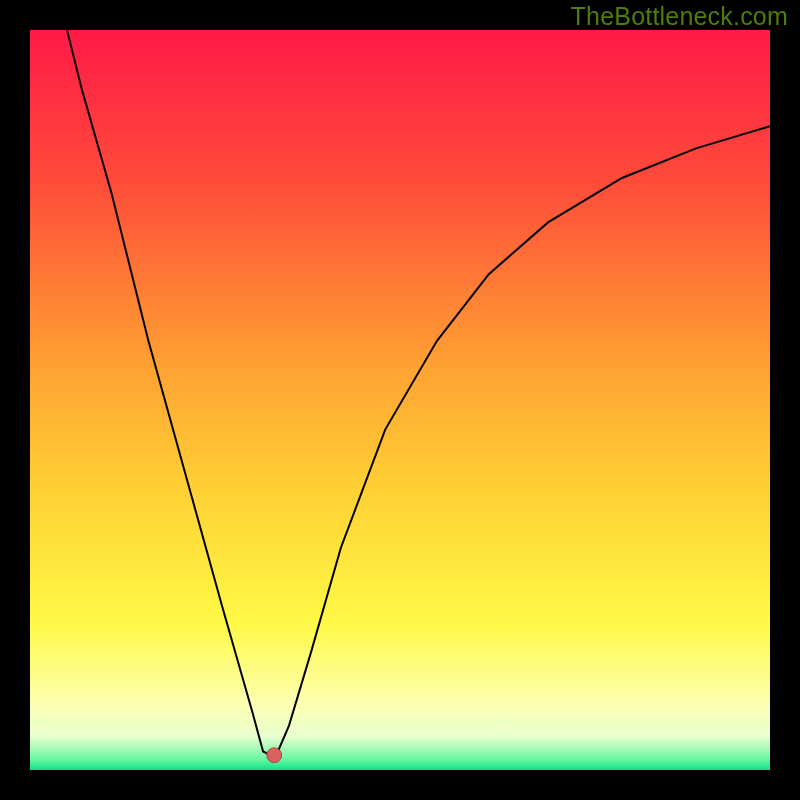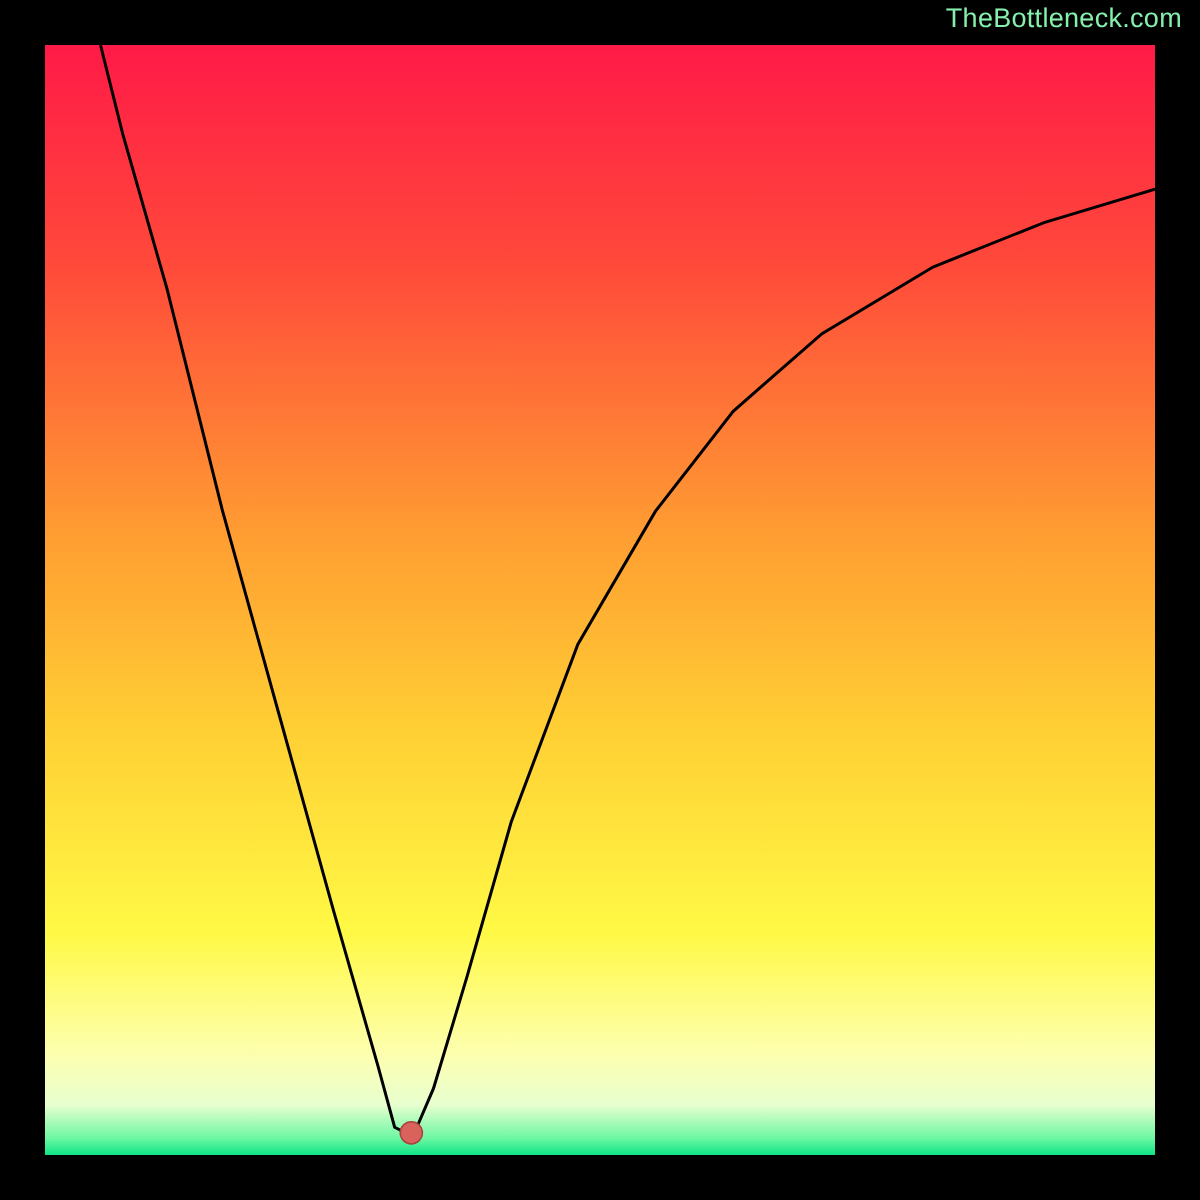--- a/index.html
+++ b/index.html
@@ -11,22 +11,22 @@
   .frame {
     position: relative;
     width: 800px;
     height: 800px;
     background: #000;
   }
   .watermark {
     position: absolute;
     top: 2px;
     right: 12px;
-    color: #86efac;
-    font-size: 18px;
+    color: #4d7c0f;
+    font-size: 25px;
     font-weight: 400;
     letter-spacing: 0.2px;
   }
   .plot {
     position: absolute;
     left: 30px;
     top: 30px;
     width: 740px;
     height: 740px;
     overflow: hidden;

